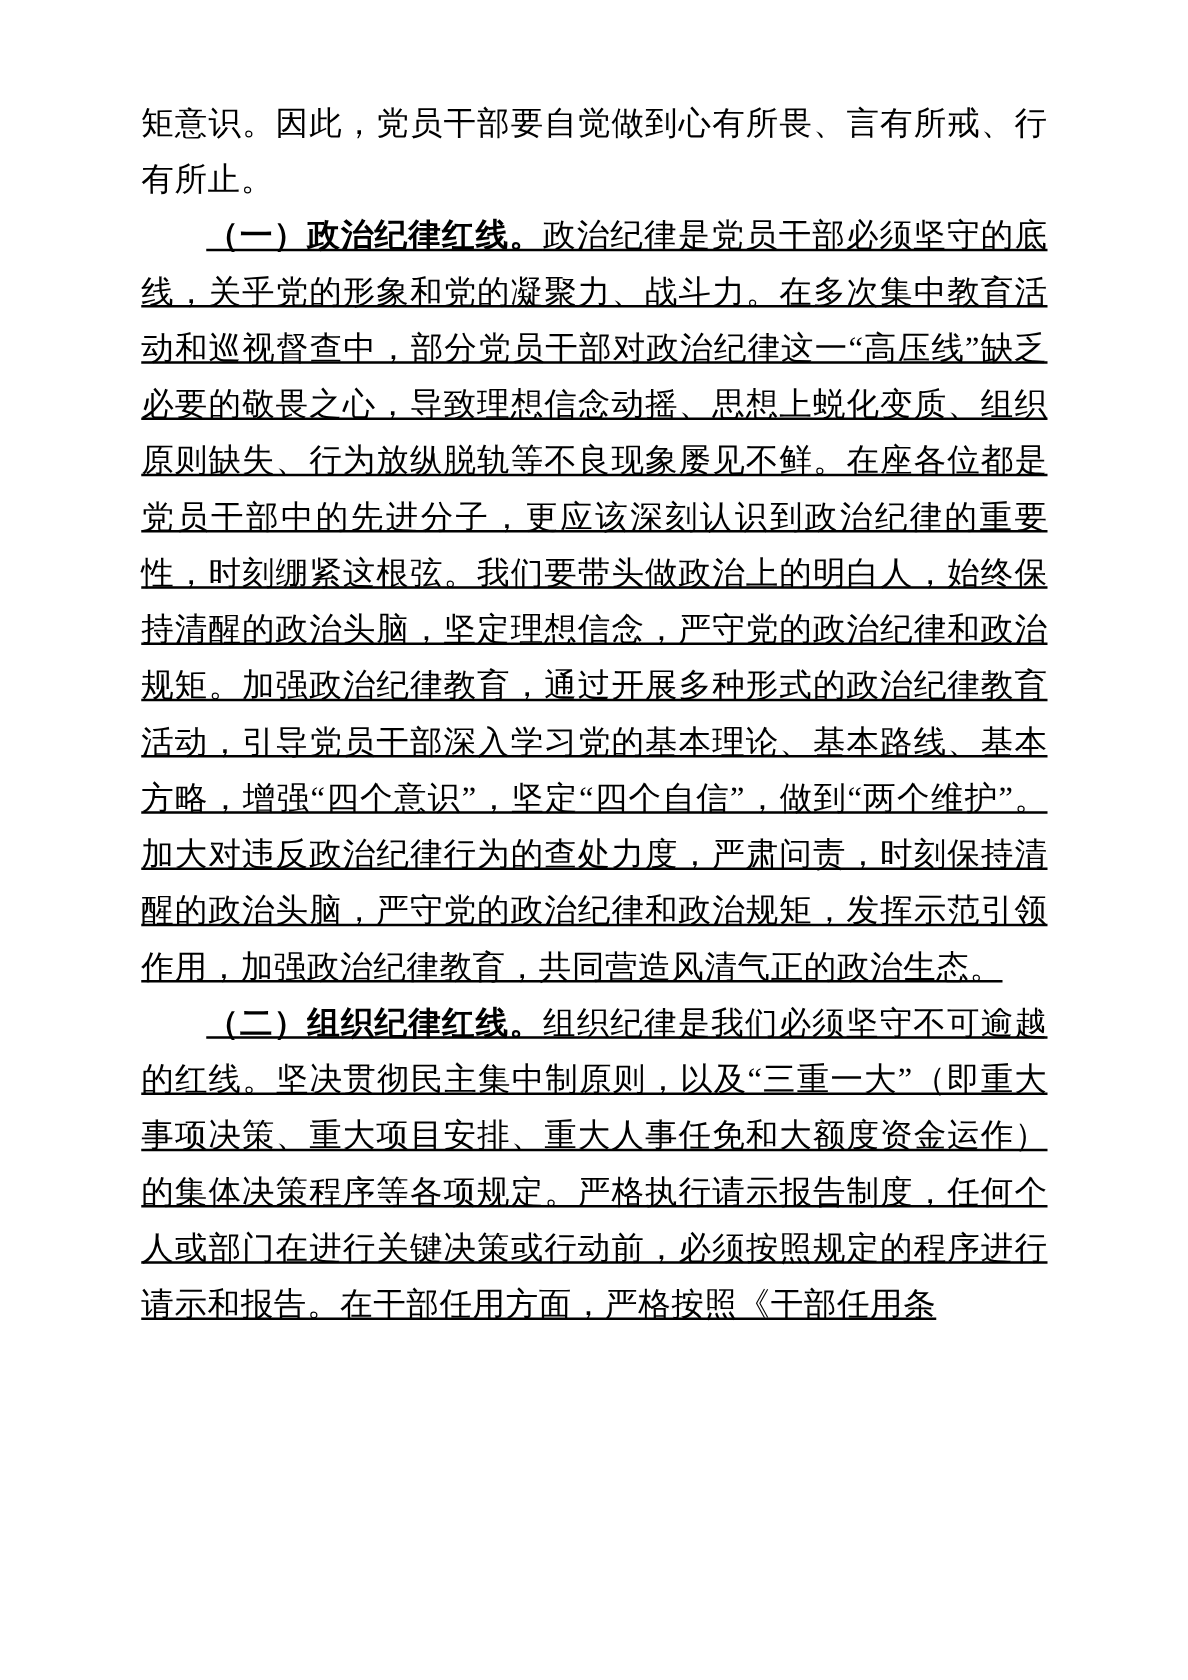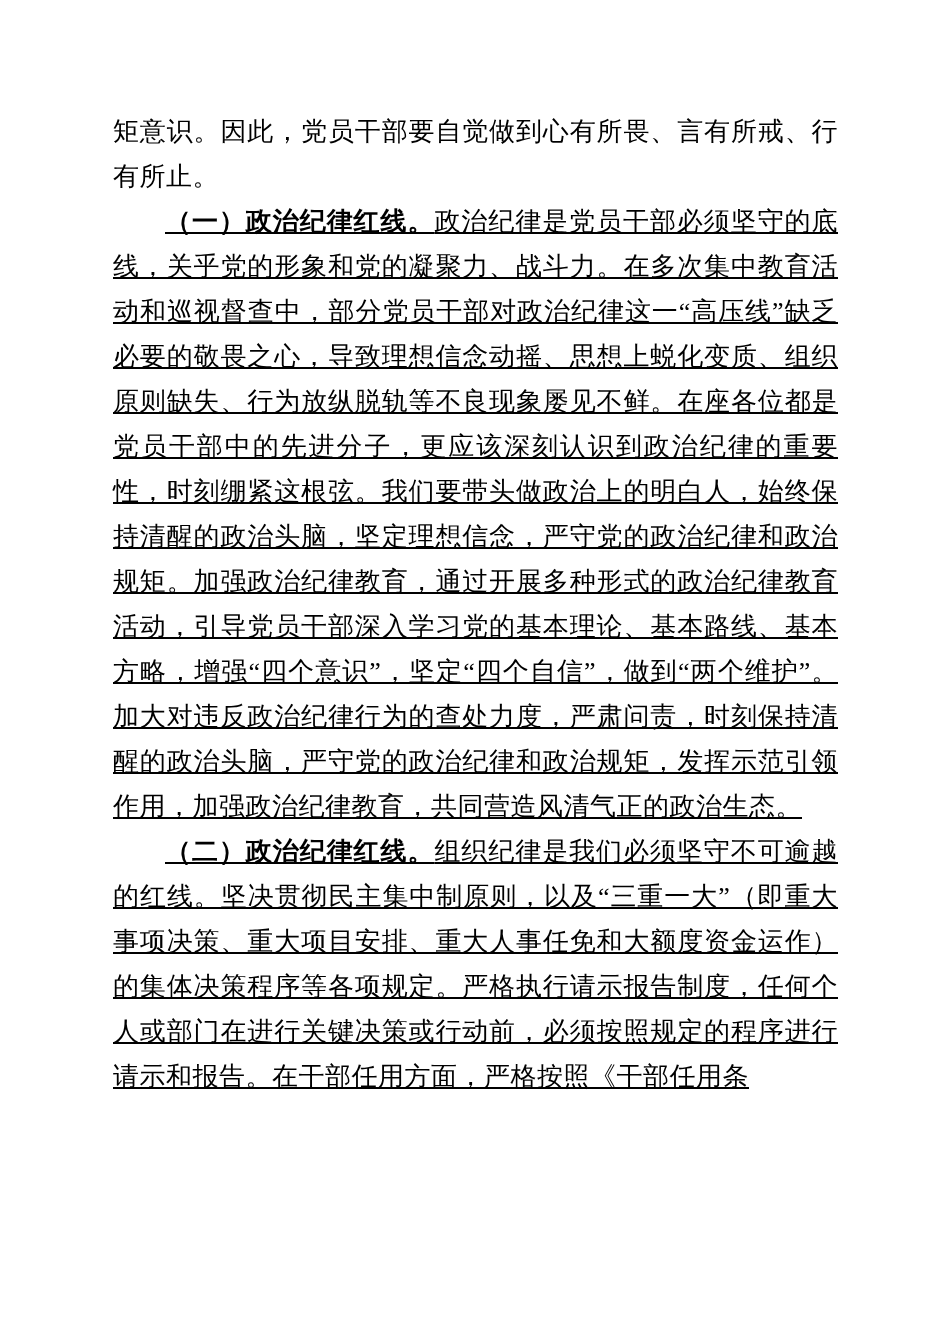--- a/index.html
+++ b/index.html
@@ -6,21 +6,21 @@
     margin: 0;
     padding: 0;
     background: #ffffff;
   }
   .page {
     position: relative;
     width: 950px;
     height: 1344px;
     background: #ffffff;
     box-sizing: border-box;
-    padding: 109px 112px 0 113px;
+    padding: 76px 112px 0 113px;
     overflow: hidden;
   }
   .doc-body {
     width: 725px;
   }
   .para {
     margin: 0;
     padding: 0;
     font-family: "Liberation Serif", "DejaVu Serif", serif;
     font-size: 26px;
@@ -41,16 +41,16 @@
 </head>
 <body>
 
 <div class="page">
   <div class="doc-body">
 
     <p class="para"><span>矩意识。因此，党员干部要自觉做到心有所畏、言有所戒、行有所止。</span></p>
 
     <p class="para indent"><span class="run-bold">（一）政治纪律红线。</span><span>政治纪律是党员干部必须坚守的底线，关乎党的形象和党的凝聚力、战斗力。在多次集中教育活动和巡视督查中，部分党员干部对政治纪律这一“高压线”缺乏必要的敬畏之心，导致理想信念动摇、思想上蜕化变质、组织原则缺失、行为放纵脱轨等不良现象屡见不鲜。在座各位都是党员干部中的先进分子，更应该深刻认识到政治纪律的重要性，时刻绷紧这根弦。我们要带头做政治上的明白人，始终保持清醒的政治头脑，坚定理想信念，严守党的政治纪律和政治规矩。加强政治纪律教育，通过开展多种形式的政治纪律教育活动，引导党员干部深入学习党的基本理论、基本路线、基本方略，增强“四个意识”，坚定“四个自信”，做到“两个维护”。加大对违反政治纪律行为的查处力度，严肃问责，时刻保持清醒的政治头脑，严守党的政治纪律和政治规矩，发挥示范引领作用，加强政治纪律教育，共同营造风清气正的政治生态。</span></p>
 
-    <p class="para indent"><span class="run-bold">（二）政治纪律红线。</span><span>组织纪律是我们必须坚守不可逾越的红线。坚决贯彻民主集中制原则，以及“三重一大”（即重大事项决策、重大项目安排、重大人事任免和大额度资金运作）的集体决策程序等各项规定。严格执行请示报告制度，任何个人或部门在进行关键决策或行动前，必须按照规定的程序进行请示和报告。在干部任用方面，严格按照《干部任用条</span></p>
+    <p class="para indent"><span class="run-bold">（二）组织纪律红线。</span><span>组织纪律是我们必须坚守不可逾越的红线。坚决贯彻民主集中制原则，以及“三重一大”（即重大事项决策、重大项目安排、重大人事任免和大额度资金运作）的集体决策程序等各项规定。严格执行请示报告制度，任何个人或部门在进行关键决策或行动前，必须按照规定的程序进行请示和报告。在干部任用方面，严格按照《干部任用条</span></p>
 
   </div>
 </div>
 
 </body></html>

